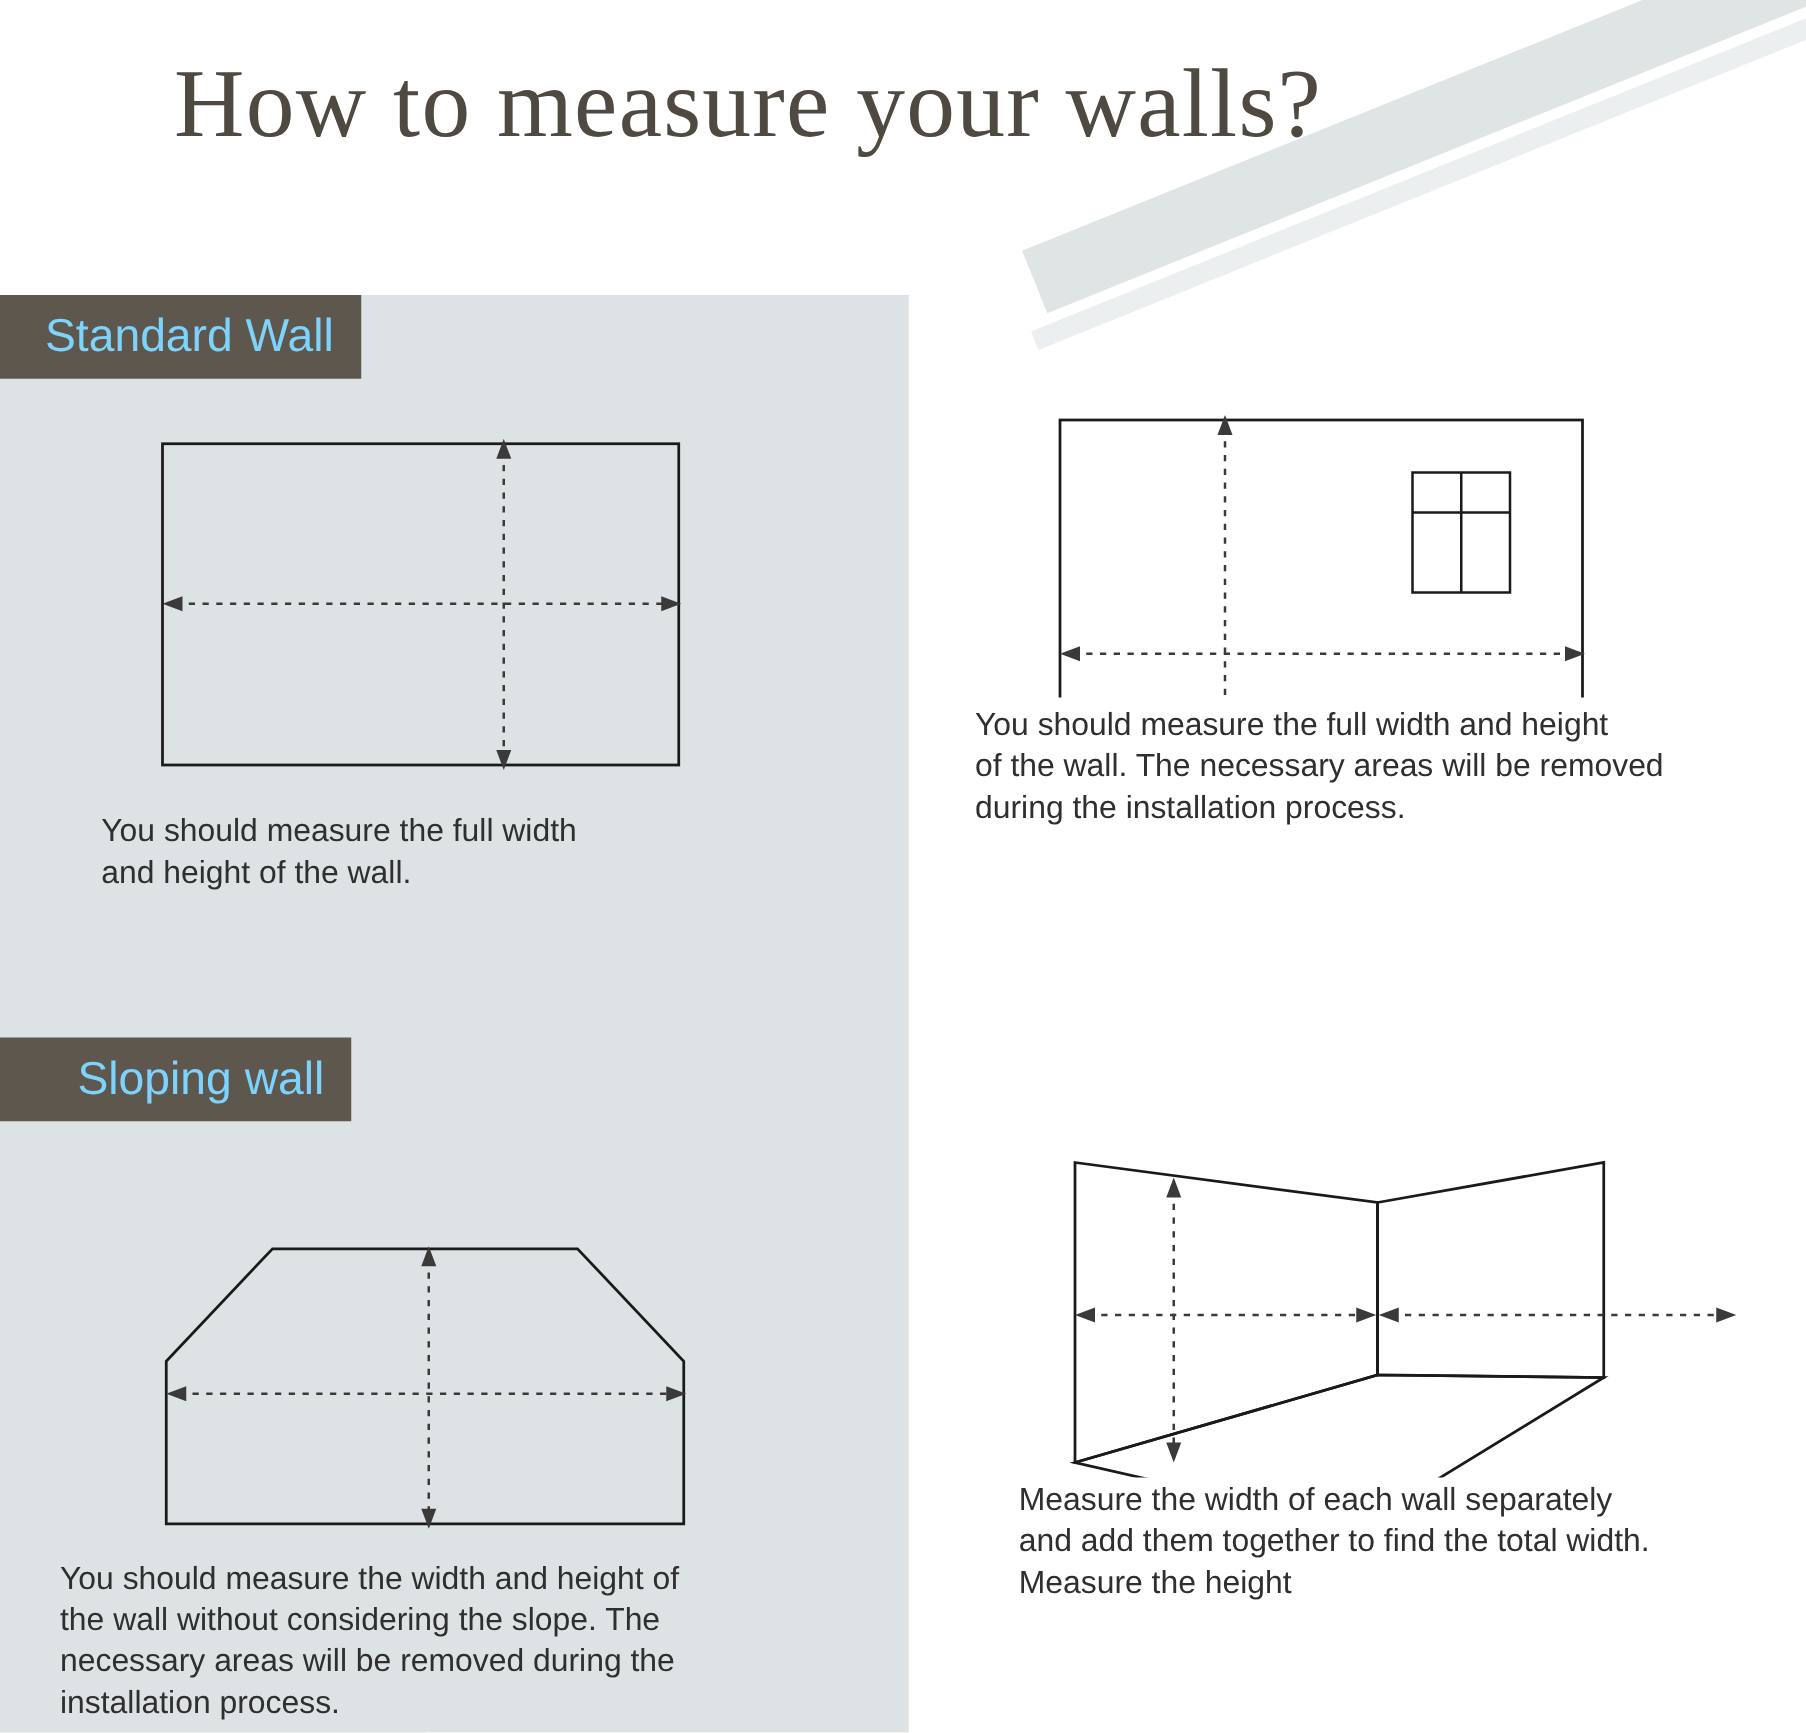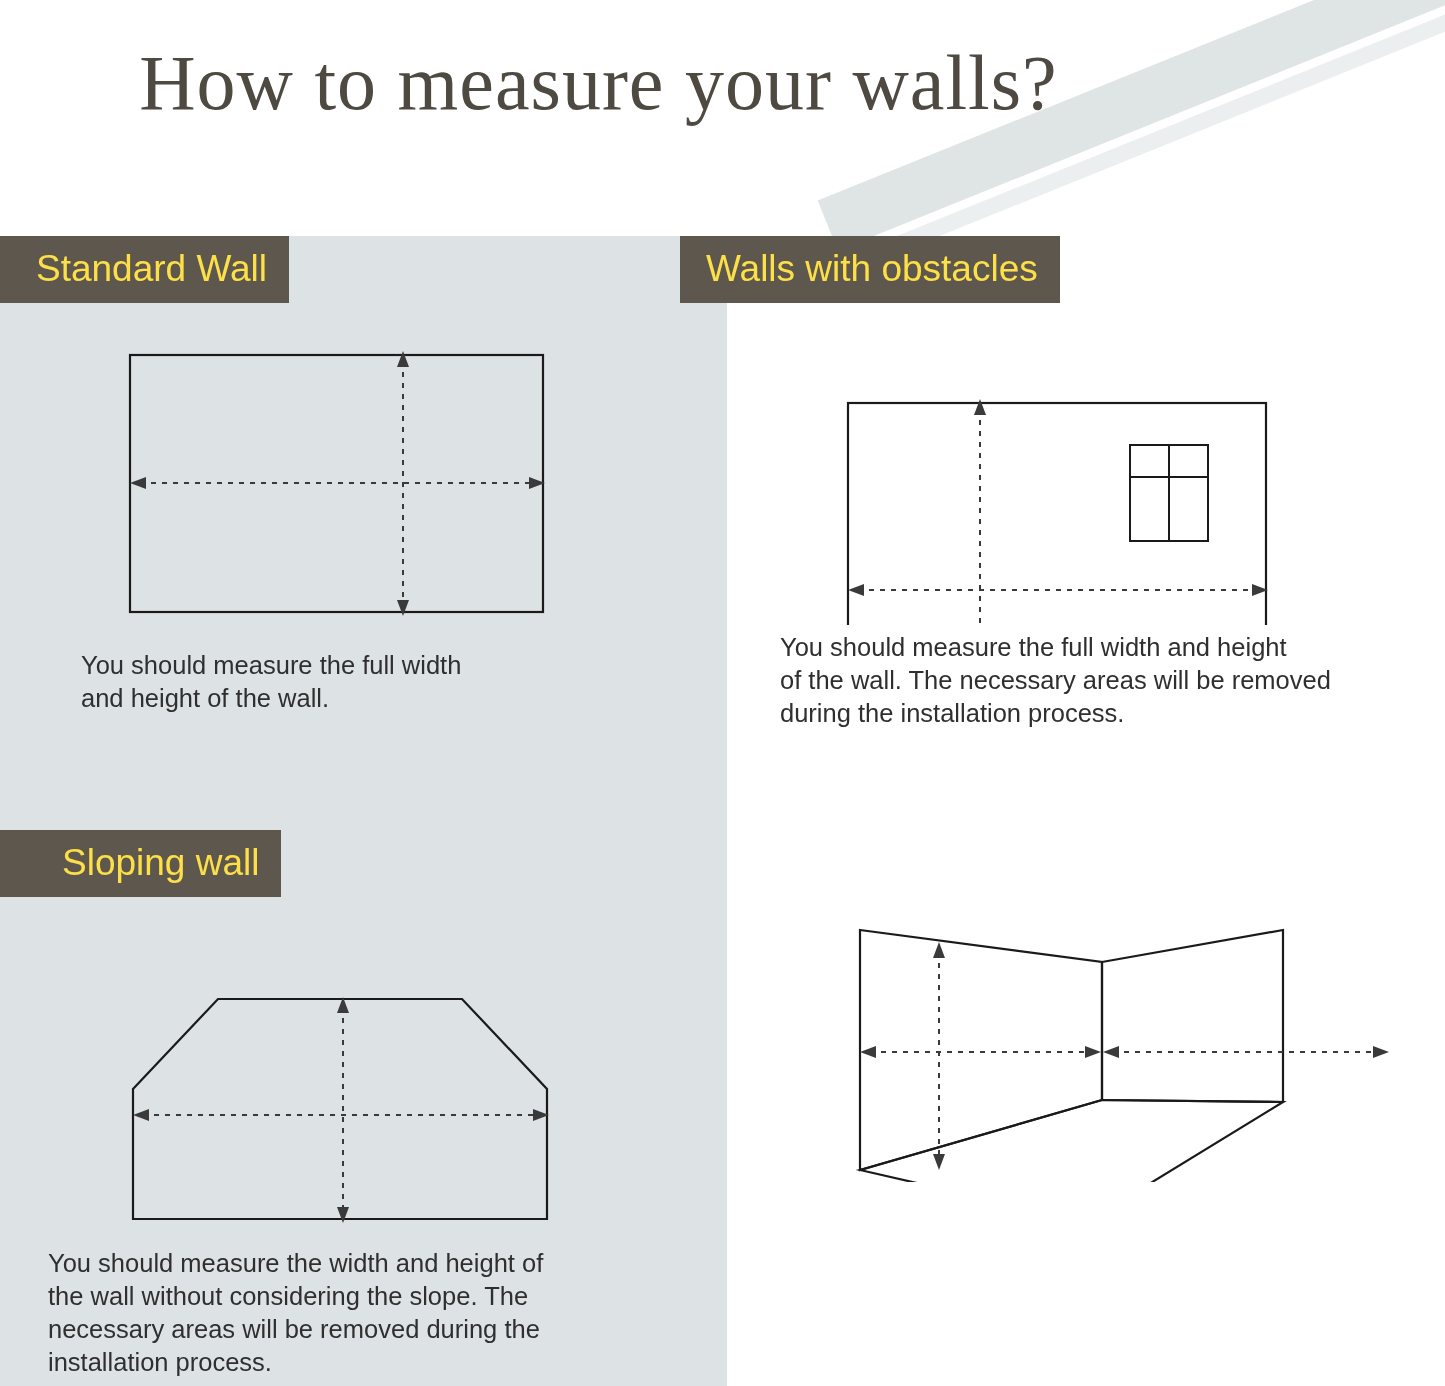--- a/index.html
+++ b/index.html
@@ -61,21 +61,21 @@
     z-index: 1;
   }
 
   .quad {
     position: absolute;
     z-index: 2;
   }
 
   .band {
     background: #5e574d;
-    color: #fde047;
+    color: #7dd3fc;
     font-size: 37px;
     line-height: 1;
     padding: 14px 22px 16px 36px;
     display: inline-block;
     white-space: nowrap;
   }
   .band.shift { padding-left: 26px; }
 
   .figure {
     position: relative;
@@ -117,21 +117,20 @@
       <polygon points="130,156 146,150 146,162" fill="#3a3a3a"></polygon>
       <polygon points="545,156 529,150 529,162" fill="#3a3a3a"></polygon>
     </svg>
   </div>
 
   <div class="caption" style="margin-top:22px; margin-left:81px; width:520px;">You should measure the full width
 and height of the wall.</div>
 </div>
 
 <div class="quad" style="left:680px; top:236px; width:765px;">
-  <div class="band shift">Walls with obstacles</div>
 
   <div class="figure" style="margin-top:22px; margin-left:0;">
     <svg width="740" height="300" viewBox="0 0 740 300" aria-hidden="true">
 
       <rect x="168" y="80" width="418" height="258" fill="none" stroke="#1a1a1a" stroke-width="2.2" transform="translate(0,-2)"></rect>
 
       <rect x="450" y="120" width="78" height="96" fill="none" stroke="#1a1a1a" stroke-width="2"></rect>
       <line x1="489" y1="120" x2="489" y2="216" stroke="#1a1a1a" stroke-width="2"></line>
       <line x1="450" y1="152" x2="528" y2="152" stroke="#1a1a1a" stroke-width="2"></line>
 
@@ -192,13 +191,16 @@
       <line x1="143" y1="200" x2="364" y2="200" stroke="#3a3a3a" stroke-width="2" stroke-dasharray="5,6"></line>
       <polygon points="133,200 149,194 149,206" fill="#3a3a3a"></polygon>
       <polygon points="374,200 358,194 358,206" fill="#3a3a3a"></polygon>
 
       <line x1="386" y1="200" x2="652" y2="200" stroke="#3a3a3a" stroke-width="2" stroke-dasharray="5,6"></line>
       <polygon points="376,200 392,194 392,206" fill="#3a3a3a"></polygon>
       <polygon points="662,200 646,194 646,206" fill="#3a3a3a"></polygon>
     </svg>
   </div>
 
+  <div class="caption" style="margin-top:2px; margin-left:88px; width:630px;">Measure the width of each wall separately
+and add them together to find the total width.
+Measure the height</div>
 </div>
 
 </body></html>

